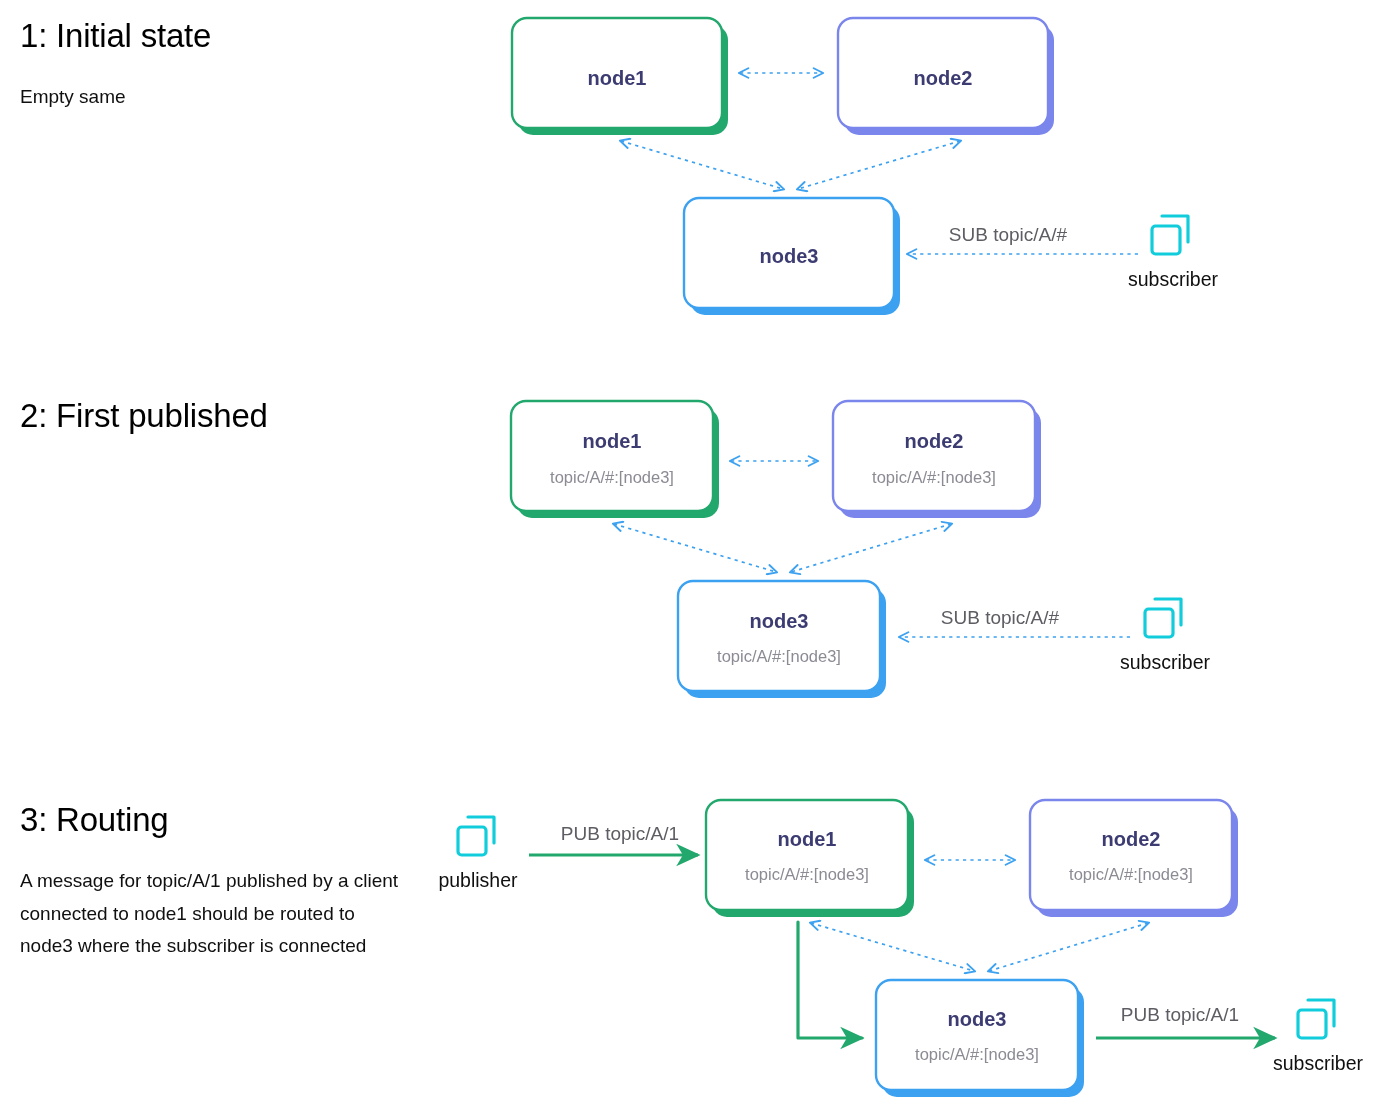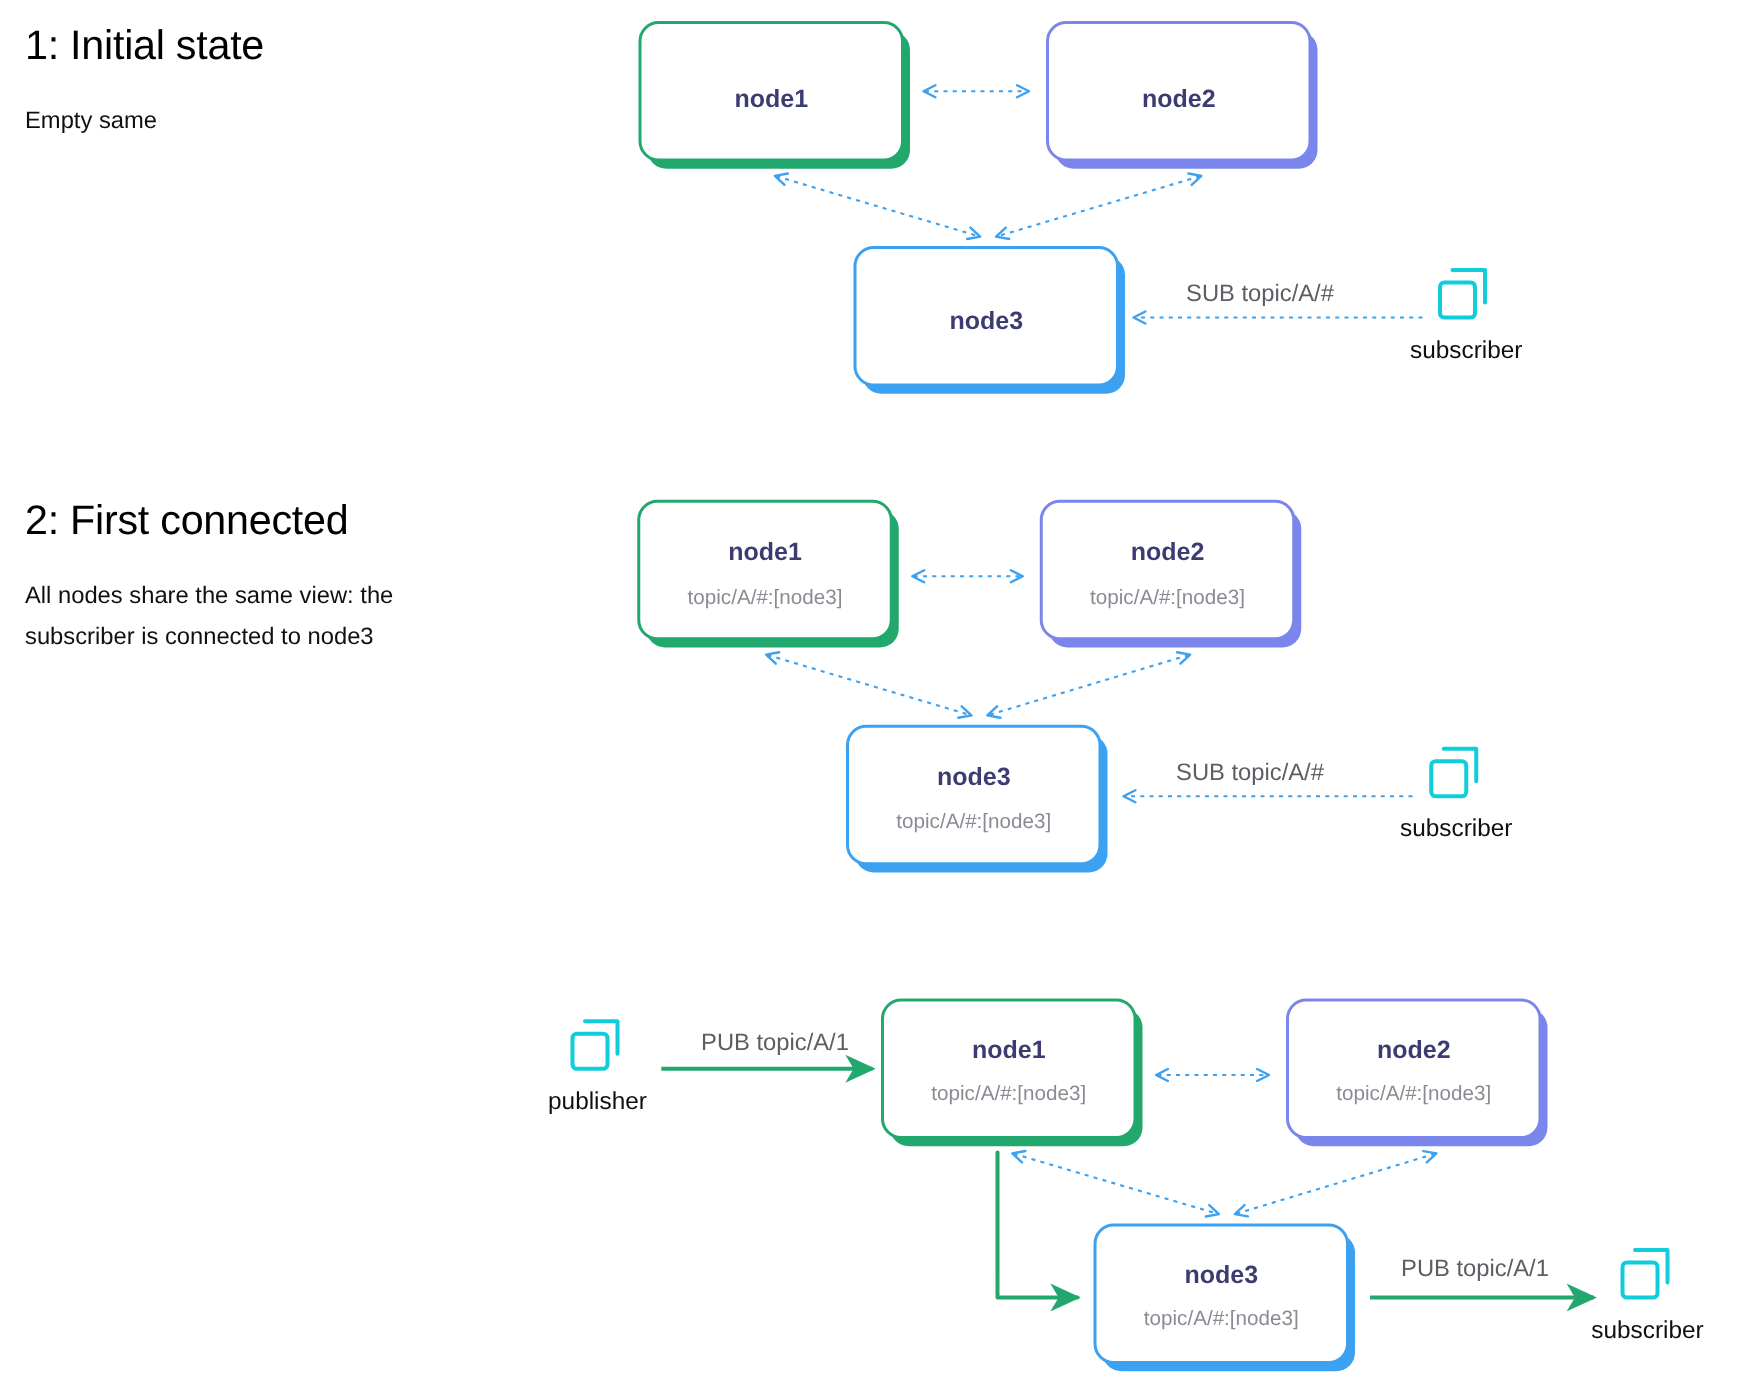--- a/index.html
+++ b/index.html
@@ -88,24 +88,27 @@
 <body>
 
 <div class="stage">
 
   <div class="section-text" id="sec1-text">
     <h2 class="section-title">1: Initial state</h2>
     <p class="section-desc">Empty same</p>
   </div>
 
   <div class="section-text" id="sec2-text">
-    <h2 class="section-title">2: First connected</h2>
-    <p class="section-desc">All nodes share the same view: the subscriber is connected to node3</p>
+    <h2 class="section-title">2: First published</h2>
   </div>
 
+  <div class="section-text" id="sec3-text">
+    <h2 class="section-title">3: Routing</h2>
+    <p class="section-desc">A message for topic/A/1 published by a client connected to node1 should be routed to node3 where the subscriber is connected</p>
+  </div>
 
   <svg class="diagram" viewBox="0 0 1399 1110" width="1399" height="1110" xmlns="http://www.w3.org/2000/svg">
     <defs>
       <marker id="dotOpen" viewBox="0 0 10 10" refX="8" refY="5" markerWidth="7" markerHeight="7" orient="auto-start-reverse">
         <path d="M1,1 L9,5 L1,9" fill="none" stroke="#3ba1f0" stroke-width="1.6" stroke-linecap="round" stroke-linejoin="round"></path>
       </marker>
       <marker id="dotOpenStart" viewBox="0 0 10 10" refX="8" refY="5" markerWidth="7" markerHeight="7" orient="auto-start-reverse">
         <path d="M1,1 L9,5 L1,9" fill="none" stroke="#3ba1f0" stroke-width="1.6" stroke-linecap="round" stroke-linejoin="round"></path>
       </marker>
       <marker id="greenArrow" viewBox="0 0 10 10" refX="8.5" refY="5" markerWidth="8" markerHeight="8" orient="auto-start-reverse">

